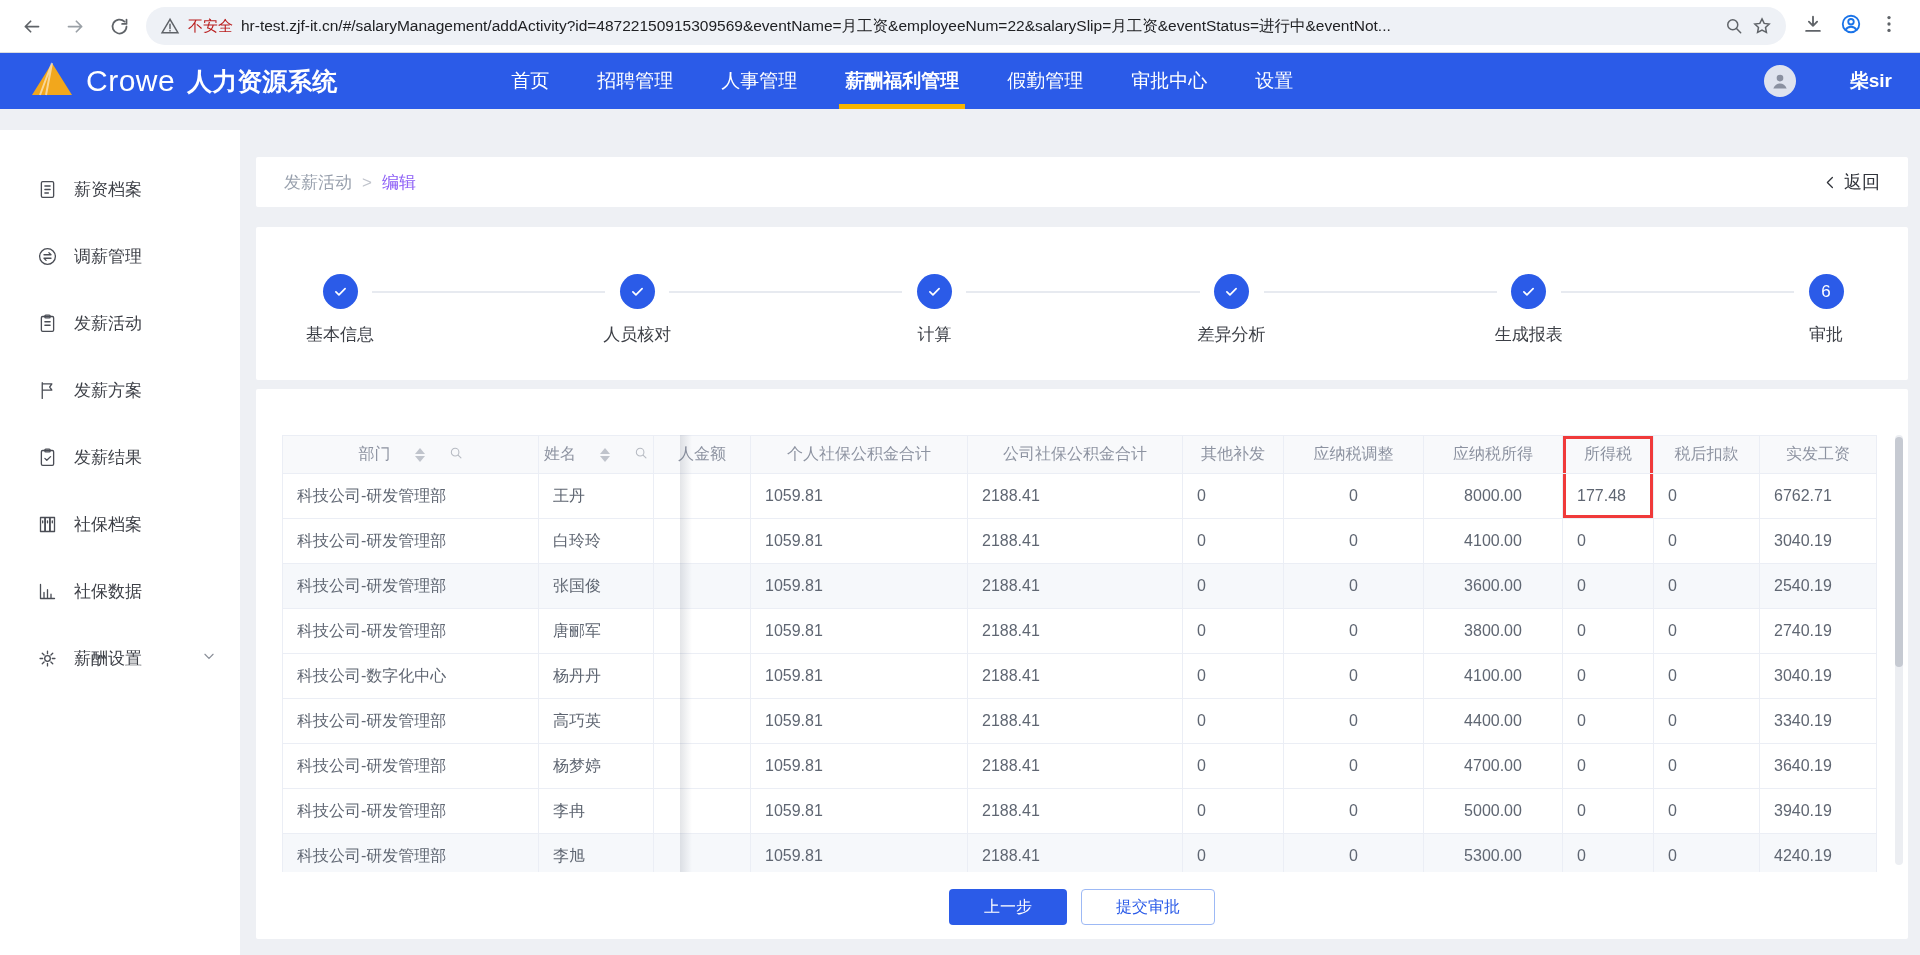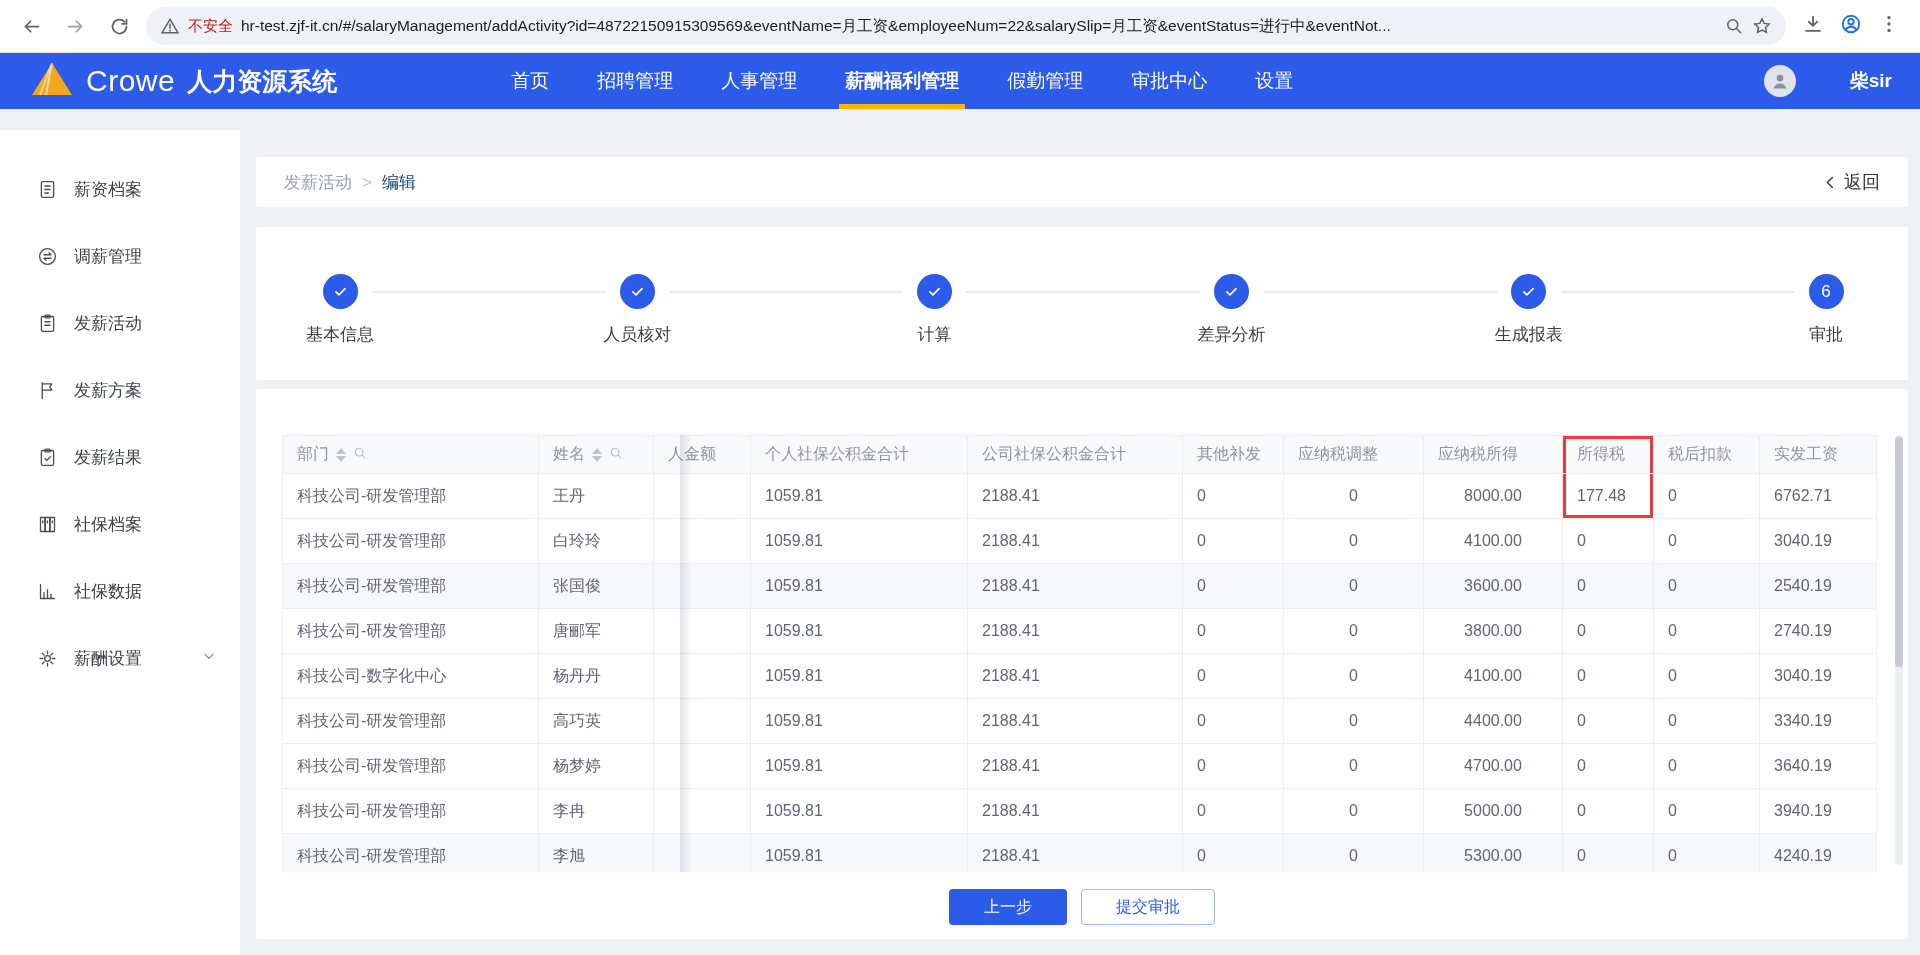--- a/index.html
+++ b/index.html
@@ -44,41 +44,41 @@
   .side-item .sicon svg{width:21px;height:21px;stroke:#4a4d55;fill:none;stroke-width:1.5;stroke-linecap:round;stroke-linejoin:round;}
   .side-item .chev{margin-left:auto;margin-right:24px;}
   .side-item .chev svg{width:14px;height:14px;stroke:#8a8f99;fill:none;stroke-width:2;stroke-linecap:round;}
 
   
   .content{position:absolute;top:130px;left:240px;width:1680px;height:825px;}
   .card{position:absolute;left:16px;width:1652px;background:#fff;border-radius:2px;}
   .card.bc{top:27px;height:50px;display:flex;align-items:center;padding:0 28px;}
   .crumb{font-size:17px;color:#98a0ad;}
   .crumb .sep{margin:0 10px;color:#c0c4cc;}
-  .crumb .cur{color:#0c4a6e;}
+  .crumb .cur{color:#8b5cf6;}
   .backbtn{margin-left:auto;display:flex;align-items:center;gap:6px;color:#30333a;font-size:18px;cursor:pointer;}
   .backbtn svg{width:15px;height:15px;stroke:#30333a;fill:none;stroke-width:2;stroke-linecap:round;stroke-linejoin:round;}
 
   .card.stepper{top:97px;height:153px;}
   .step{position:absolute;width:160px;text-align:center;}
   .step .dot{width:35px;height:35px;border-radius:50%;background:var(--blue);color:#fff;display:flex;align-items:center;justify-content:center;margin:0 auto;font-size:17px;}
   .step .dot svg{width:17px;height:17px;stroke:#fff;fill:none;stroke-width:2.4;stroke-linecap:round;stroke-linejoin:round;}
   .step .slabel{margin-top:14px;font-size:17px;color:#3c3f46;}
   .connector{position:absolute;height:2px;background:#e7eaf0;top:64px;}
 
   .card.tablecard{top:259px;height:550px;}
   .table-viewport{position:absolute;top:46px;left:26px;width:1600px;height:437px;overflow:hidden;}
   table{border-collapse:collapse;table-layout:fixed;width:1594px;}
   th,td{border-right:1px solid var(--border);border-bottom:1px solid var(--border);font-weight:400;text-align:left;padding:0 14px;overflow:hidden;white-space:nowrap;}
   th:first-child,td:first-child{border-left:1px solid var(--border);}
   thead th{height:38px;background:#f8f9fb;color:var(--hdr);font-size:16px;border-top:1px solid var(--border);}
   tbody td{height:45px;color:var(--txt);font-size:16px;background:#fff;}
   tbody tr:nth-child(3) td,tbody tr:nth-child(9) td{background:#f6f8fb;}
   th.c,td.c{text-align:center;}
-  th .thwrap{display:flex;align-items:center;gap:7px;}
+  th .thwrap{display:flex;align-items:center;gap:24px;justify-content:center;}
   .sort-carets{display:inline-flex;flex-direction:column;gap:2px;}
   .sort-carets i{display:block;width:0;height:0;border-left:5px solid transparent;border-right:5px solid transparent;}
   .sort-carets i.up{border-bottom:6px solid #c0c4cc;}
   .sort-carets i.down{border-top:6px solid #c0c4cc;}
   th .mag svg{width:14px;height:14px;stroke:#b6bac2;fill:none;stroke-width:1.8;stroke-linecap:round;}
   .hl-top{box-shadow:inset 0 3px 0 0 var(--red),inset 3px 0 0 0 var(--red),inset -3px 0 0 0 var(--red);}
   .hl-bot{box-shadow:inset 3px 0 0 0 var(--red),inset -3px 0 0 0 var(--red),inset 0 -3px 0 0 var(--red);}
   .fixed-shadow{position:absolute;top:0;left:398px;width:12px;height:437px;background:linear-gradient(to right,rgba(60,70,90,.14),rgba(60,70,90,0));pointer-events:none;}
   .v-scrollbar{position:absolute;top:46px;right:5px;width:8px;height:430px;background:#eceef2;border-radius:4px;}
   .v-scrollbar .thumb{position:absolute;top:2px;left:0;width:8px;height:230px;border-radius:4px;background:#c6cad2;}

